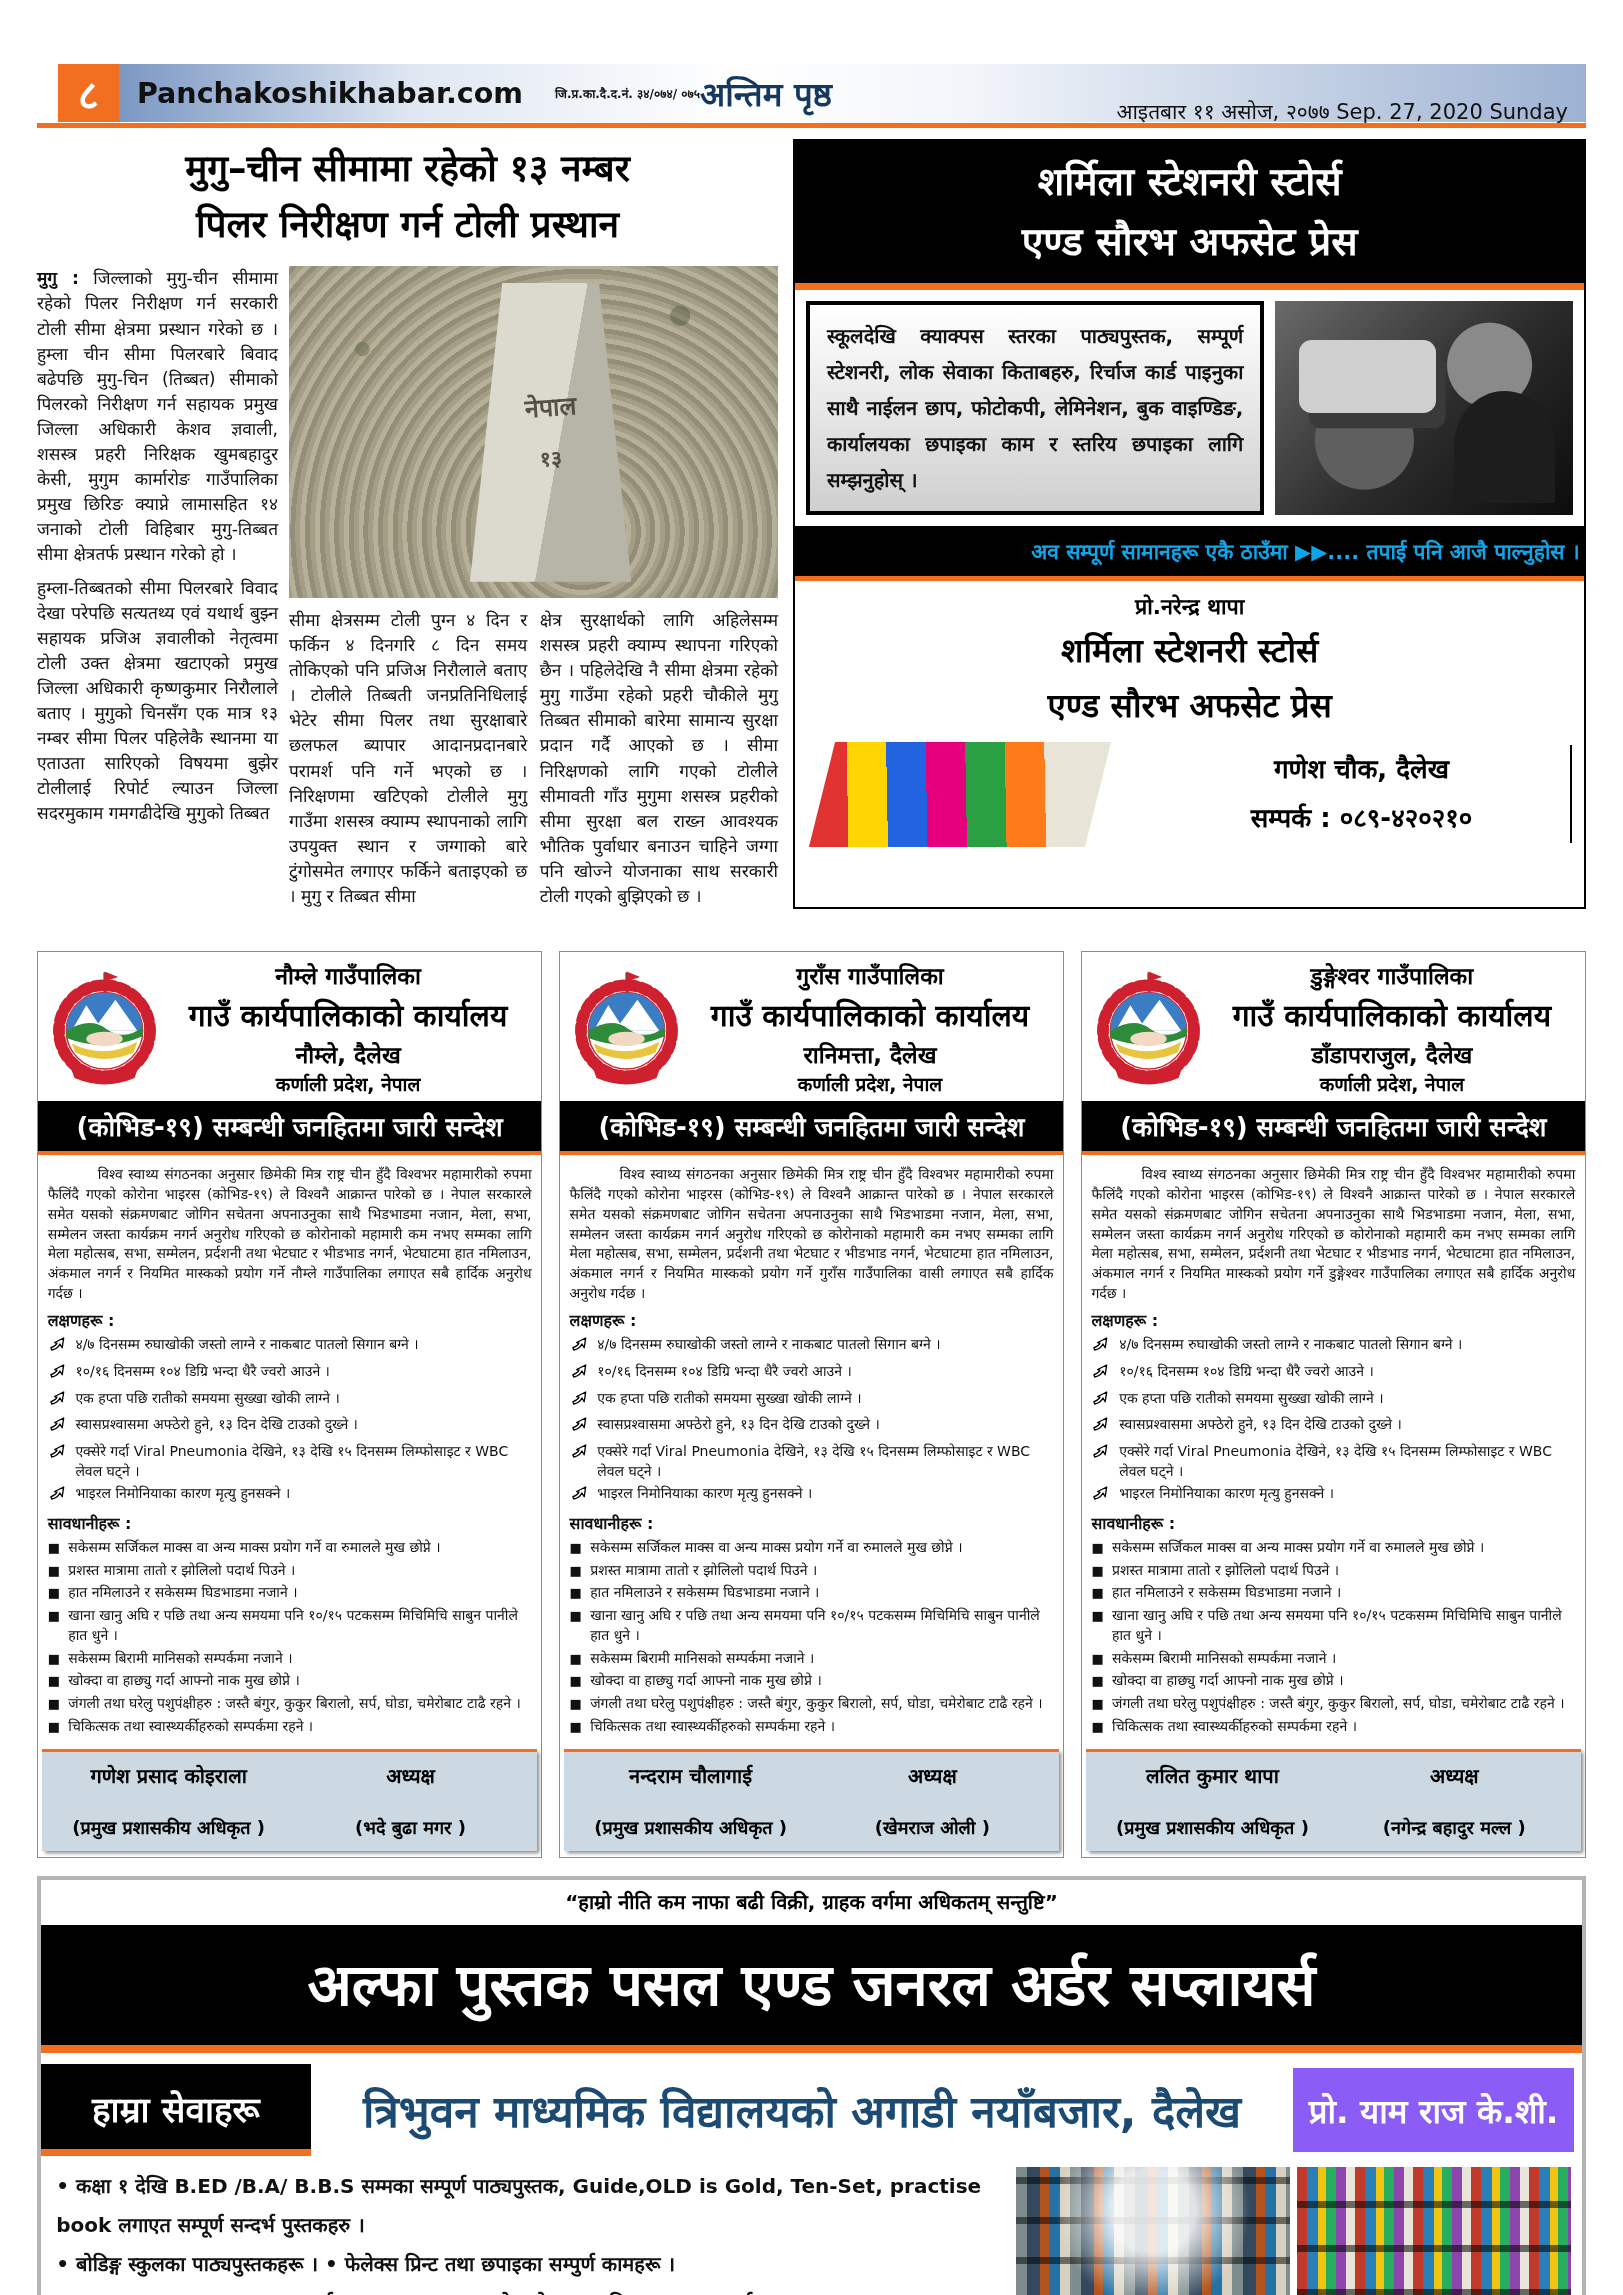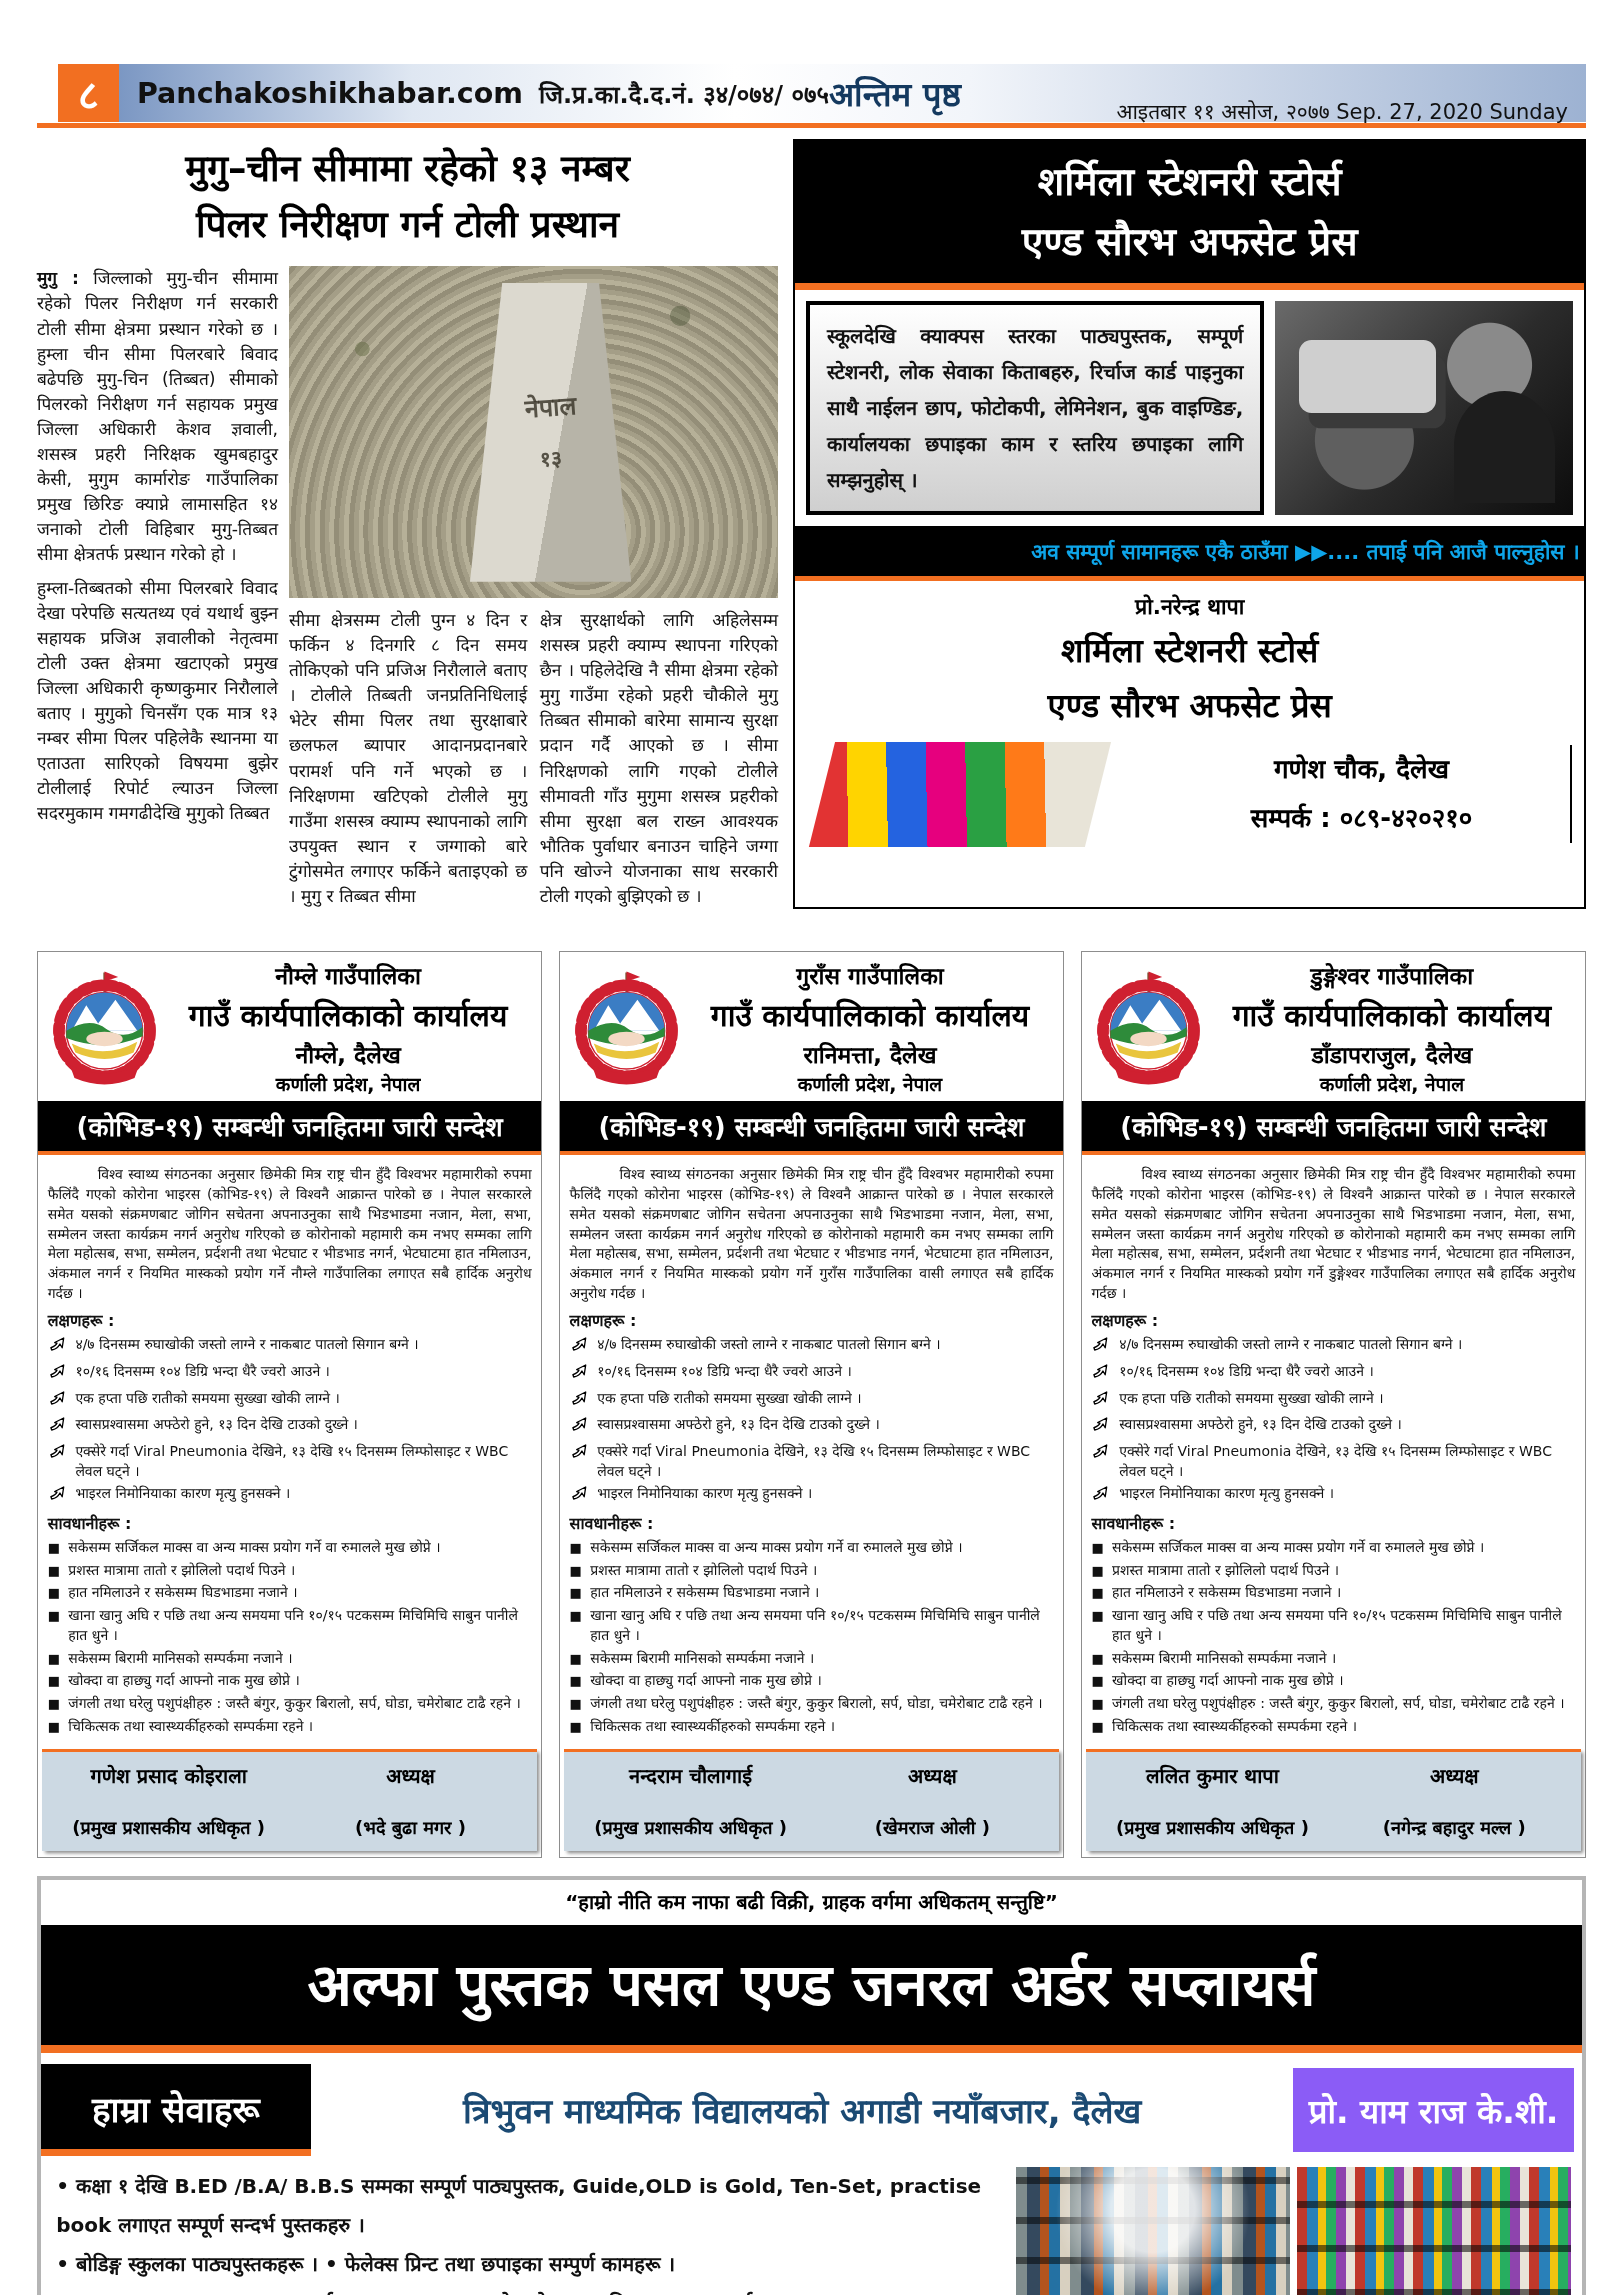--- a/index.html
+++ b/index.html
@@ -4,21 +4,21 @@
 <style>
   * { box-sizing: border-box; margin: 0; padding: 0; }
   body { background:#e9e9e9; font-family:"DejaVu Sans", sans-serif; }
   .page { width:1623px; height:2295px; background:#ffffff; position:relative; overflow:hidden; padding:0 37px; }
 
   
   .masthead { margin:64px 0 0 21px; display:flex; height:58px; }
   .pageno { width:61px; background:#f26f21; color:#fff; font-size:40px; font-weight:bold; display:flex; align-items:center; justify-content:center; }
   .mast-bar { flex:1; background:linear-gradient(90deg,#7b97c3 0%,#dfe7f2 20%,#ffffff 42%,#f2f5fa 58%,#9db2d2 100%); display:flex; align-items:center; padding:0 18px; }
   .site { font-size:28.5px; font-weight:bold; color:#111; }
-  .regno { font-size:24px; font-weight:bold; color:#111; margin-left:16px; }
+  .regno { font-size:12px; font-weight:bold; color:#111; margin-left:32px; }
   .pagelabel { flex:1; font-size:33px; font-weight:bold; color:#14395f; }
   .mast-date { font-size:21px; color:#111;margin-top:36px; }
   .orange-rule { height:4.2px; background:#f26f21; margin-top:1.4px; }
 
   
   .top-row { display:flex; gap:15.3px; margin-top:11px; }
   .news { width:741px; flex:none; }
   .headline { font-size:37px; font-weight:bold; text-align:center; line-height:1.5; margin:2.8px 0 14px; color:#000; }
   .body-row { display:flex; gap:11px; font-size:17.3px; line-height:1.45; text-align:justify; color:#111; }
   .col1 { width:241px; flex:none; }
@@ -83,21 +83,21 @@
   .n-sign { flex:1; text-align:center; font-weight:bold; color:#000; }
   .n-name { font-size:20px; }
   .n-title { font-size:18px; margin-top:26px; }
 
   
   .alpha-box { border:4.9px solid #b5b5b5; margin-top:18px; background:#fff; }
   .quote { text-align:center; font-size:20px; font-weight:bold; padding:8.3px 0 9.7px; color:#000; }
   .alpha-title { background:#000; color:#fff; text-align:center; font-size:58px; font-weight:bold; padding:18px 5.6px 23.6px; border-bottom:8.3px solid #f26f21; }
   .alpha-row2 { display:flex; align-items:center; gap:18px; padding:11px 8.3px 5.6px 0; }
   .services-label { background:#000; color:#fff; font-size:35px; font-weight:bold; text-align:center; padding:21px 51px 16.7px; border-bottom:7px solid #f26f21; flex:none; }
-  .alpha-address { color:#1b4a73; font-size:34px; font-weight:bold; flex:1; text-align:center; }
+  .alpha-address { color:#1b4a73; font-size:44px; font-weight:bold; flex:1; text-align:center; }
   .alpha-prop { background:#8b5cf6; color:#fff; font-size:33px; font-weight:bold; padding:19.4px 15.3px; flex:none; }
   .alpha-content { display:flex; gap:15.3px; padding:5.6px 11px 8.3px 15.3px; }
   .alpha-items { flex:1; list-style:none; font-size:20px; font-weight:bold; line-height:1.95; color:#111; }
   .alpha-item::before { content:"•  "; }
   .shop-photos { width:555px; flex:none; display:flex; gap:7px; align-items:stretch; }
   .shop-photo { flex:1; height:217px; position:relative; background:
       repeating-linear-gradient(0deg, rgba(0,0,0,.55) 0 7px, transparent 7px 44px),
       repeating-linear-gradient(90deg,#c0392b 0 9.7px,#2980b9 9.7px 21px,#f1c40f 21px 29px,#27ae60 29px 39px,#8e44ad 39px 49px,#e8e4d8 49px 58px); }
   .shop-photo.first { background:
       radial-gradient(circle at 50% 20%, rgba(255,255,255,.85) 0 42px, transparent 97px),

